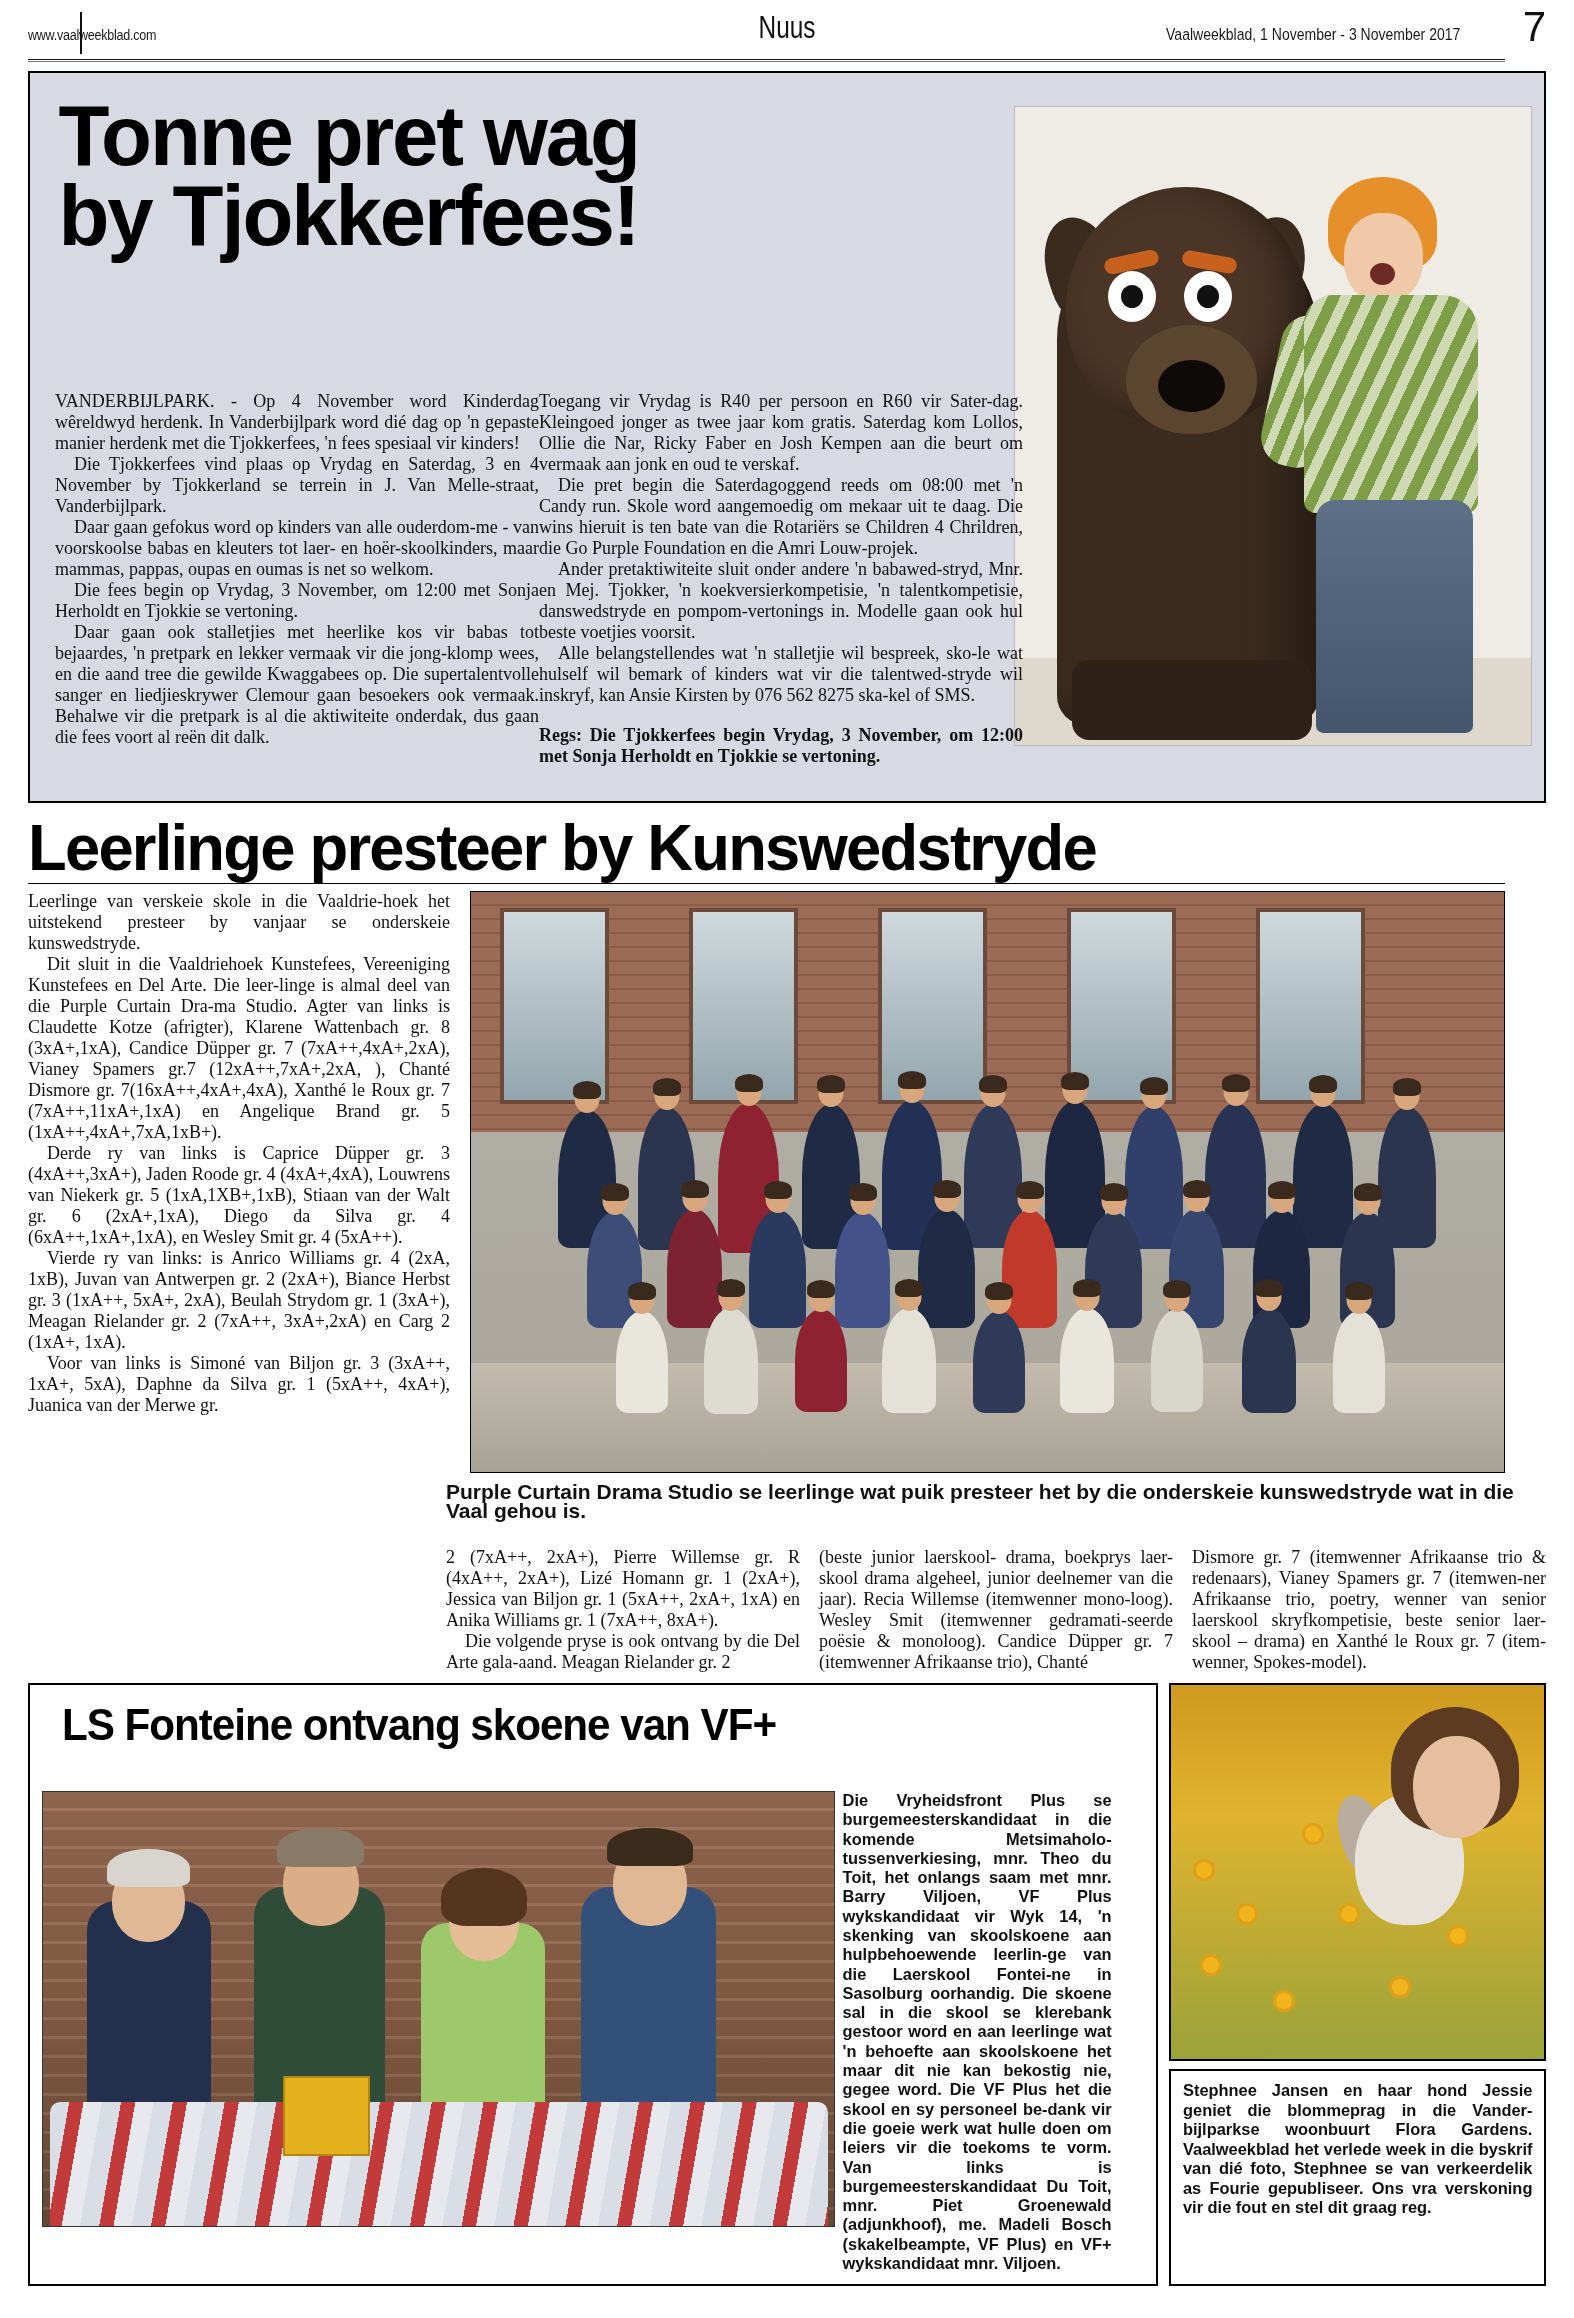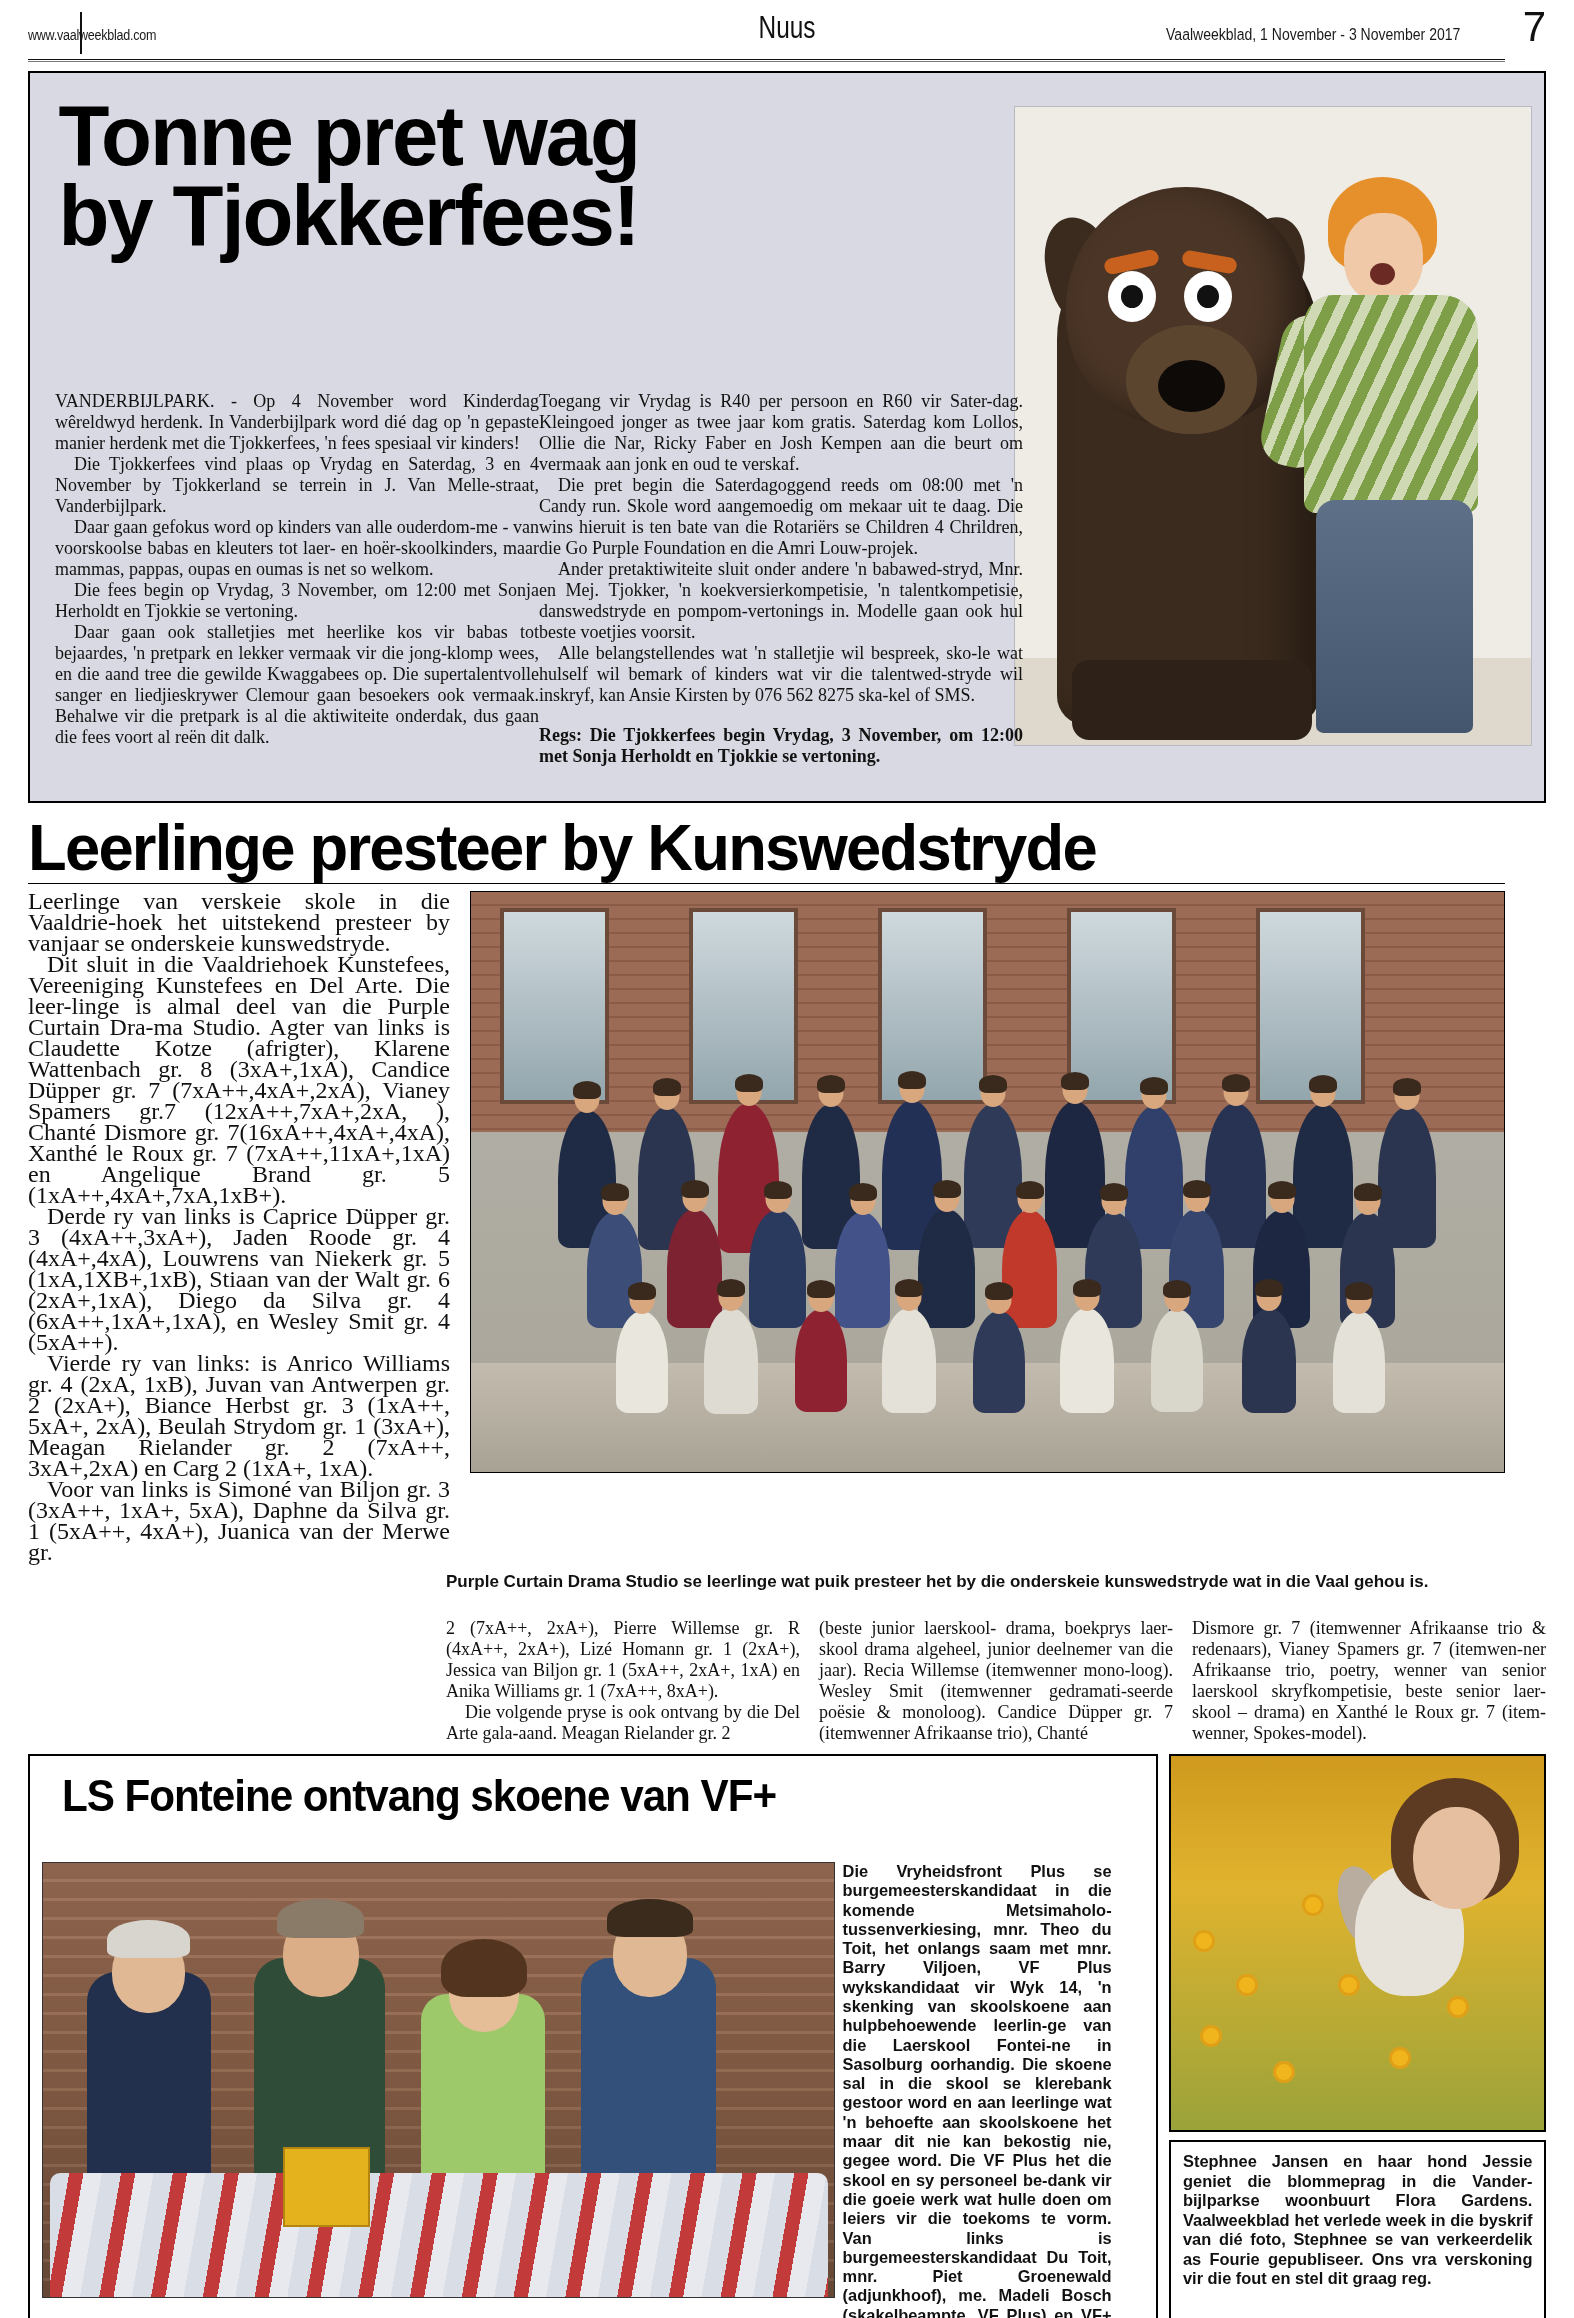--- a/index.html
+++ b/index.html
@@ -152,21 +152,21 @@
     font-family:"Liberation Sans", sans-serif;
     font-weight:bold; font-size:64px; letter-spacing:-1.8px;
     line-height:1.0; color:#000;
     transform:scaleX(0.99); transform-origin:left center;
     white-space:nowrap;
   }
   .art2-rule { height:1.5px; background:#000; margin-top:2.9px; width:1477px; }
   .art2-grid { display:flex; gap:20.4px; margin-top:7.3px; }
   .art2-left { width:422px; }
   .art2-left p {
-    margin:0; font-size:24px; line-height:21px;
+    margin:0; font-size:18px; line-height:21px;
     text-align:justify; font-family:"Liberation Serif", serif;
   }
   .art2-left p + p { text-indent:19px; }
   .art2-photo {
     width:1035px; height:582px; border:1.5px solid #000;
     position:relative; overflow:hidden;
     background:linear-gradient(180deg,#8d8b84 0%,#b0ada4 40%,#a9a59a 100%);
   }
   .pc-wall {
     position:absolute; left:0; top:0; width:100%; height:240px;
@@ -181,21 +181,21 @@
     position:absolute; left:0; bottom:0; width:100%; height:109px;
     background:linear-gradient(180deg,#c3bcae,#a8a295);
   }
   .kid { position:absolute; border-radius:50% 50% 11.6px 11.6px; }
   .kid .hd { position:absolute; left:50%; transform:translateX(-50%); top:-25px; width:25px; height:28px; background:#d9a77e; border-radius:50%; }
   .kid .hr { position:absolute; left:50%; transform:translateX(-50%); top:-29px; width:28px; height:17.4px; background:#3a2a1d; border-radius:50% 50% 30% 30%; }
 
   .art2-cols { display:flex; gap:19px; margin-top:27px; }
   .art2-caption {
     font-family:"Liberation Sans", sans-serif;
-    font-weight:bold; font-size:17px; line-height:19px;
+    font-weight:bold; font-size:21px; line-height:19px;
     margin:4.4px 0 8.7px 0;
   }
   .cont-col { width:354px; }
   .cont-col p {
     margin:0; font-size:18px; line-height:21px;
     text-align:justify; font-family:"Liberation Serif", serif;
   }
   .cont-col p + p { text-indent:19px; }
 
   

